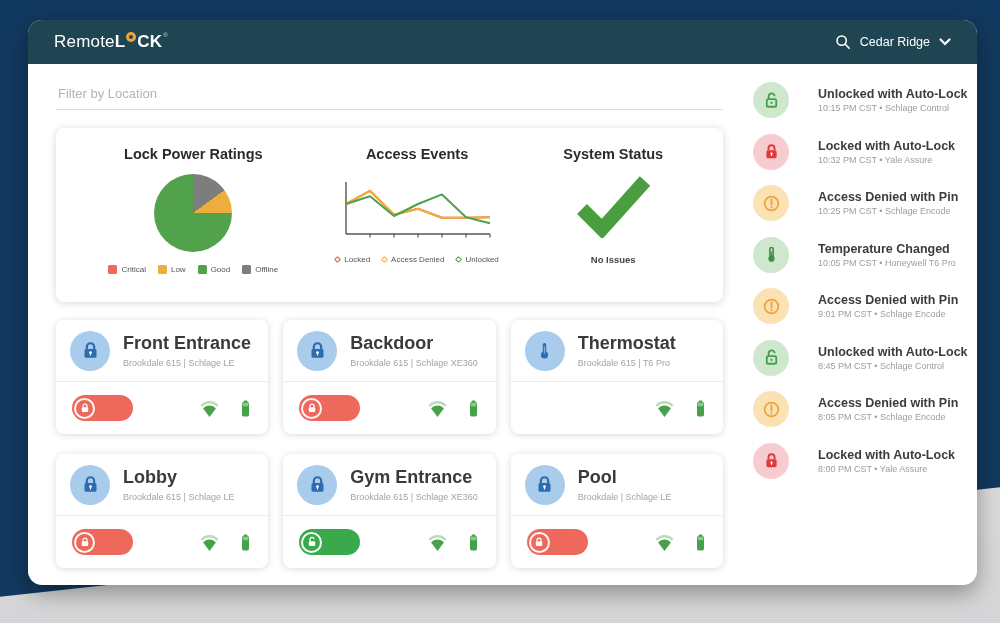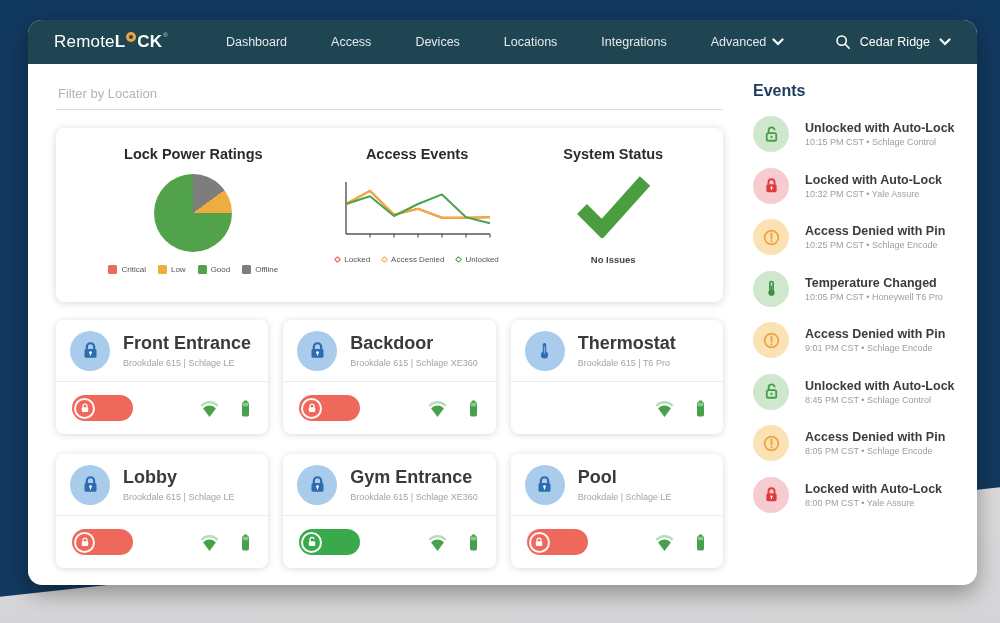--- a/index.html
+++ b/index.html
@@ -51,21 +51,21 @@
   .card-bottom { display:flex; align-items:center; justify-content:space-between; padding:10px 16px; height:52px; }
   .toggle { width:61px; height:26px; border-radius:13px; display:flex; align-items:center; padding:2px; cursor:pointer; }
   .toggle.locked { background:#ee685c; }
   .toggle.unlocked { background:#3aa94c; }
   .toggle-knob { width:21px; height:21px; border-radius:50%; border:2px solid rgba(255,255,255,.95);
                  display:flex; align-items:center; justify-content:center; }
   .toggle-spacer { width:61px; }
   .meters { display:flex; align-items:center; gap:18px; }
   
   .events-title { font-size:16px; font-weight:700; color:#1d3b5e; margin-bottom:16px; }
-  .event-item { display:flex; align-items:center; gap:16px; margin-bottom:15.5px; }
+  .event-item { display:flex; align-items:center; gap:29px; margin-bottom:15.5px; }
   .evt-circle { width:36px; height:36px; border-radius:50%; display:flex; align-items:center; justify-content:center; flex:none; }
   .evt-circle.unlock, .evt-circle.thermo { background:#cfe8cd; }
   .evt-circle.lock { background:#f6ccd0; }
   .evt-circle.alert { background:#fbe2b4; }
   .evt-title { font-size:12.5px; font-weight:700; color:#3c3c3c; white-space:nowrap; }
   .evt-meta { font-size:9px; color:#9d9d9d; margin-top:2px; white-space:nowrap; }
 </style>
 </head>
 <body>
 
@@ -75,33 +75,20 @@
   <div class="window">
 
     <div class="navbar">
       <span class="logo">
         <span>Remote</span>
           <b>L</b>
           <span class="lock-o"></span>
           <b>CK</b>
           <sup class="tm">®</sup>
       </span>
-      <nav class="nav-links">
-        <a class="nav-link">Dashboard</a>
-        <a class="nav-link">Access</a>
-        <a class="nav-link">Devices</a>
-        <a class="nav-link">Locations</a>
-        <a class="nav-link">Integrations</a>
-        <a class="nav-link">
-          <span>Advanced</span>
-          <svg class="chev" width="12" height="8" viewBox="0 0 12 8">
-              <polyline points="1.5,1.5 6,6 10.5,1.5" fill="none" stroke="#fff" stroke-width="2.2" stroke-linecap="round"></polyline>
-            </svg>
-        </a>
-      </nav>
       <div class="nav-right">
         <svg width="16" height="16" viewBox="0 0 18 18">
             <circle cx="7.5" cy="7.5" r="5.2" fill="none" stroke="#fff" stroke-width="1.8"></circle>
             <line x1="11.5" y1="11.5" x2="16" y2="16" stroke="#fff" stroke-width="1.8" stroke-linecap="round"></line>
           </svg>
         <span>Cedar Ridge</span>
         <svg class="chev" width="12" height="8" viewBox="0 0 12 8">
             <polyline points="1.5,1.5 6,6 10.5,1.5" fill="none" stroke="#fff" stroke-width="2.2" stroke-linecap="round"></polyline>
           </svg>
       </div>
@@ -415,21 +402,20 @@
           <rect x="3" y="3" width="7" height="14.5" rx="1.7" fill="#46a24a"></rect>
           <rect x="3.7" y="3.8" width="5.6" height="3.4" rx="0.9" fill="#8cc98e"></rect>
         </svg>
       </span>
     </div>
   </div>
 </div>
       </div>
 
       <div class="right-col">
-        <div class="events-title">Events</div>
         <div>
   <div class="event-item">
     <span class="evt-circle unlock">
       <svg width="19" height="19" viewBox="0 0 20 20">
                   <path d="M7 8.6 V6 a3.2 3.2 0 0 1 6.4 -0.5" fill="none" stroke="#44a048" stroke-width="1.9"></path>
                   <rect x="5" y="8.6" width="10" height="8" rx="1.7" fill="none" stroke="#44a048" stroke-width="1.9"></rect>
                   <circle cx="10" cy="12.6" r="1.2" fill="#44a048"></circle>
                 </svg>
     </span>
 

